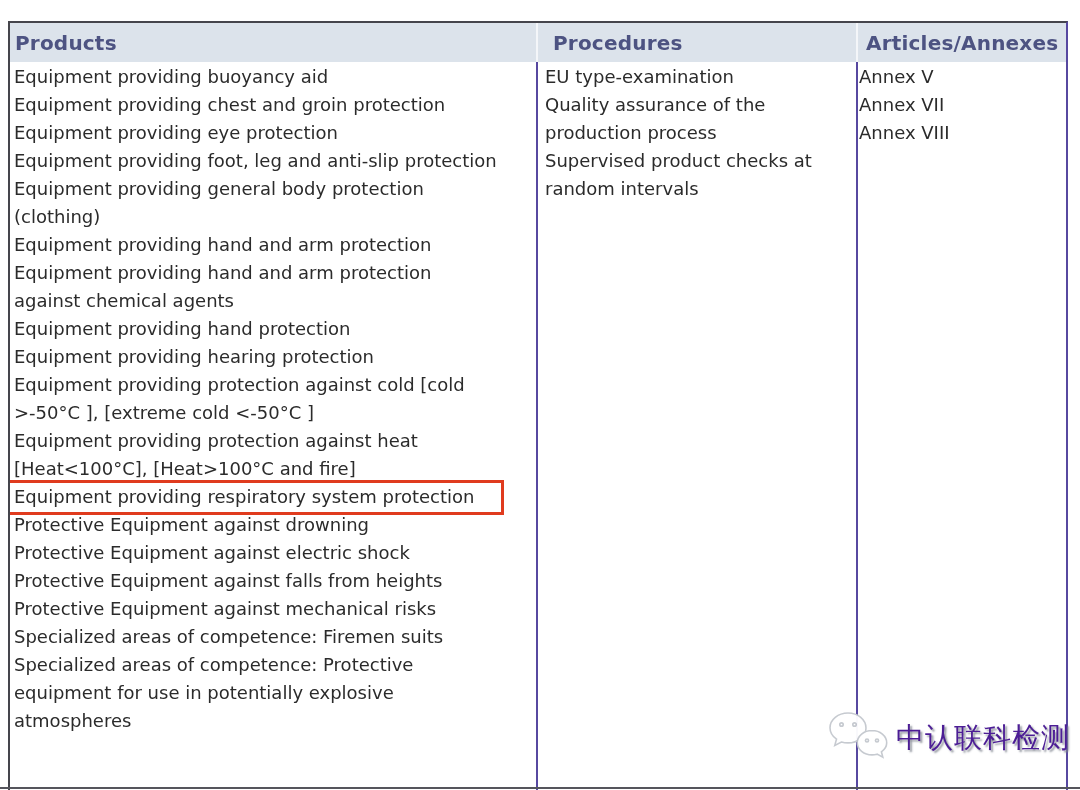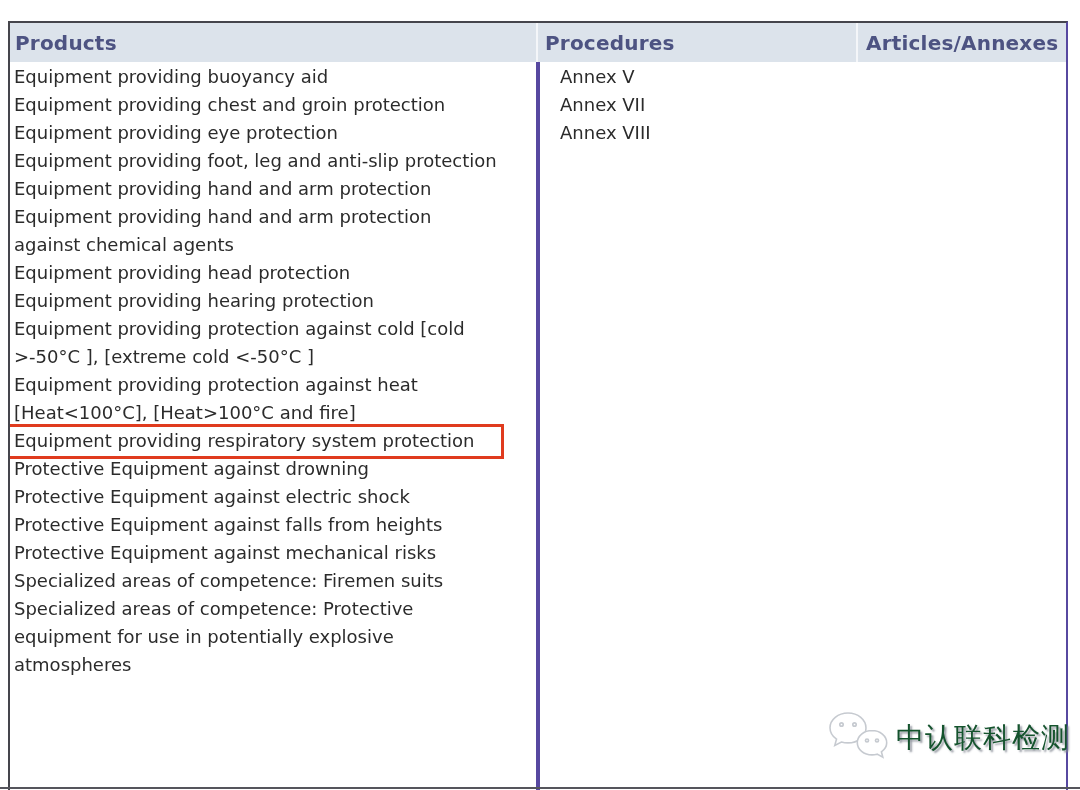--- a/index.html
+++ b/index.html
@@ -15,44 +15,44 @@
     border-right:2px solid var(--grid-line,#5748a0);
     border-bottom:2px solid var(--grid-line,#5748a0);
     display:flex; flex-direction:column; background:#ffffff;
   }
   .header-row { flex:0 0 39px; display:flex; background:var(--header-bg,#dce3eb); }
   .hcell {
     font-weight:bold; font-size:20px; color:var(--header-text,#4d5382);
     display:flex; align-items:center; box-sizing:border-box; letter-spacing:0.2px;
   }
   .w1 { width:526px; } .w2 { width:318px; } .w3 { width:196px; }
-  .hcell.w1 { padding-left:5px; } .hcell.w2 { padding-left:7px; } .hcell.w3 { padding-left:8px; }
+  .hcell.w1 { padding-left:5px; } .hcell.w2 { padding-left:15px; } .hcell.w3 { padding-left:8px; }
   .hgap { width:2px; background:#f4f6f9; }
   .body-row { flex:1 1 auto; display:flex; overflow:hidden; }
   .vsep { width:2px; background:var(--grid-line,#5748a0); flex:0 0 2px; }
   .col {
     box-sizing:border-box; font-size:18px; line-height:28px;
     color:var(--body-text,#2b2b2b); white-space:pre-line; padding-top:1px;
   }
   .col.w1 { padding-left:4px; padding-right:2px; }
   .col.w2 { padding-left:7px; padding-right:4px; }
-  .col.w3 { padding-left:20px; }
+  .col.w3 { padding-left:1px; }
   .item { position:relative; }
   .highlight-box {
     position:absolute; left:-11px; top:-3px; width:501px; height:35px;
     border:3px solid var(--highlight-red,#e03b1e);
     box-sizing:border-box; pointer-events:none; z-index:3;
   }
   .watermark {
     position:absolute; left:826px; top:706px; width:240px; height:64px;
     display:flex; align-items:center; z-index:4;
   }
   .wm-logo { flex:0 0 auto; margin-right:6px; opacity:0.97; }
   .wm-text {
-    font-size:28px; color:#14532d; letter-spacing:1px; white-space:nowrap;
+    font-size:28px; color:#4c1d95; letter-spacing:1px; white-space:nowrap;
     text-shadow: 2px 2px 2px rgba(128,133,143,0.85), -1px -1px 0 rgba(255,255,255,0.9);
   }
   .bottom-line {
     position:absolute; left:0; bottom:1px; width:1080px; height:2px;
     background:#55555c;
   }
 </style>
 </head>
 <body>
 
@@ -62,27 +62,31 @@
 
     <div class="header-row">
       <div class="hcell w1">Products</div>
       <div class="hgap"></div>
       <div class="hcell w2">Procedures</div>
       <div class="hgap"></div>
       <div class="hcell w3">Articles/Annexes</div>
     </div>
 
     <div class="body-row">
-      <div class="col w1" id="col-products"><div class="item">Equipment providing buoyancy aid</div><div class="item">Equipment providing chest and groin protection</div><div class="item">Equipment providing eye protection</div><div class="item">Equipment providing foot, leg and anti-slip protection</div><div class="item">Equipment providing hand and arm protection</div><div class="item">Equipment providing hand and arm protection
-against chemical agents</div><div class="item">Equipment providing head protection</div><div class="item">Equipment providing hearing protection</div><div class="item">Equipment providing protection against cold [cold
+      <div class="col w1" id="col-products"><div class="item">Equipment providing buoyancy aid</div><div class="item">Equipment providing chest and groin protection</div><div class="item">Equipment providing eye protection</div><div class="item">Equipment providing foot, leg and anti-slip protection</div><div class="item">Equipment providing general body protection
+(clothing)</div><div class="item">Equipment providing hand and arm protection</div><div class="item">Equipment providing hand and arm protection
+against chemical agents</div><div class="item">Equipment providing hand protection</div><div class="item">Equipment providing hearing protection</div><div class="item">Equipment providing protection against cold [cold
 &gt;-50°C ], [extreme cold &lt;-50°C ]</div><div class="item">Equipment providing protection against heat
 [Heat&lt;100°C], [Heat&gt;100°C and fire]</div><div class="item highlighted">Equipment providing respiratory system protection<div class="highlight-box"></div></div><div class="item">Protective Equipment against drowning</div><div class="item">Protective Equipment against electric shock</div><div class="item">Protective Equipment against falls from heights</div><div class="item">Protective Equipment against mechanical risks</div><div class="item">Specialized areas of competence: Firemen suits</div><div class="item">Specialized areas of competence: Protective
 equipment for use in potentially explosive
 atmospheres</div></div>
       <div class="vsep"></div>
+      <div class="col w2" id="col-procedures"><div class="item">EU type-examination</div><div class="item">Quality assurance of the
+production process</div><div class="item">Supervised product checks at
+random intervals</div></div>
       <div class="vsep"></div>
       <div class="col w3" id="col-annexes"><div class="item">Annex V</div><div class="item">Annex VII</div><div class="item">Annex VIII</div></div>
     </div>
 
   </div>
 
   <div class="watermark">
     <svg class="wm-logo" width="64" height="58" viewBox="0 0 64 58">
       <g fill="#ffffff" stroke="#c5c9cf" stroke-width="1.6">
         <path d="M22 4 C12 4 4 10.6 4 18.8 c0 4.6 2.6 8.7 6.5 11.4 L8.8 36.4 l6.6 -3.4 c2 0.6 4.2 0.9 6.6 0.9 10 0 18 -6.6 18 -14.8 C40 10.6 32 4 22 4 Z"></path>

